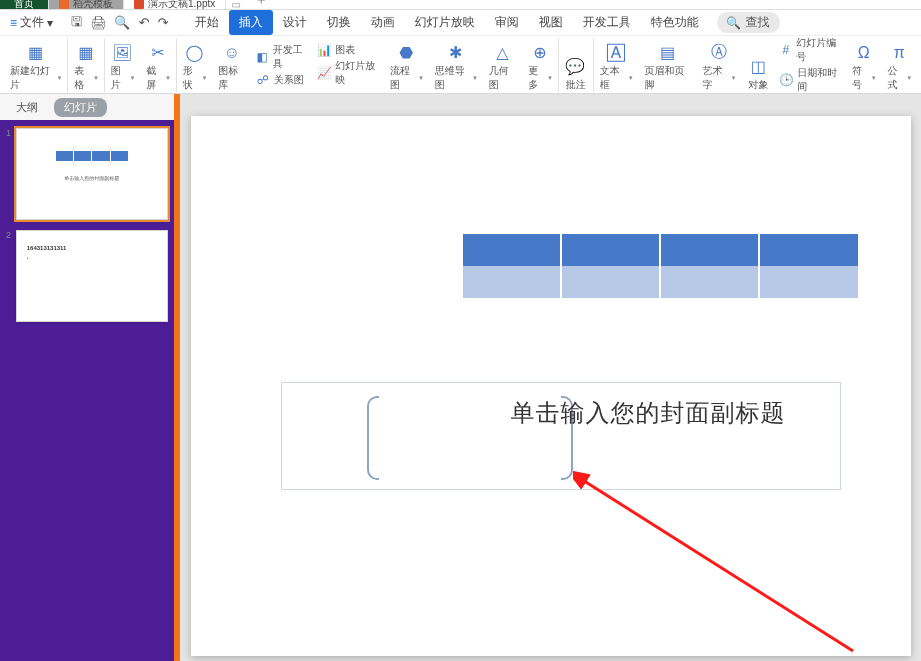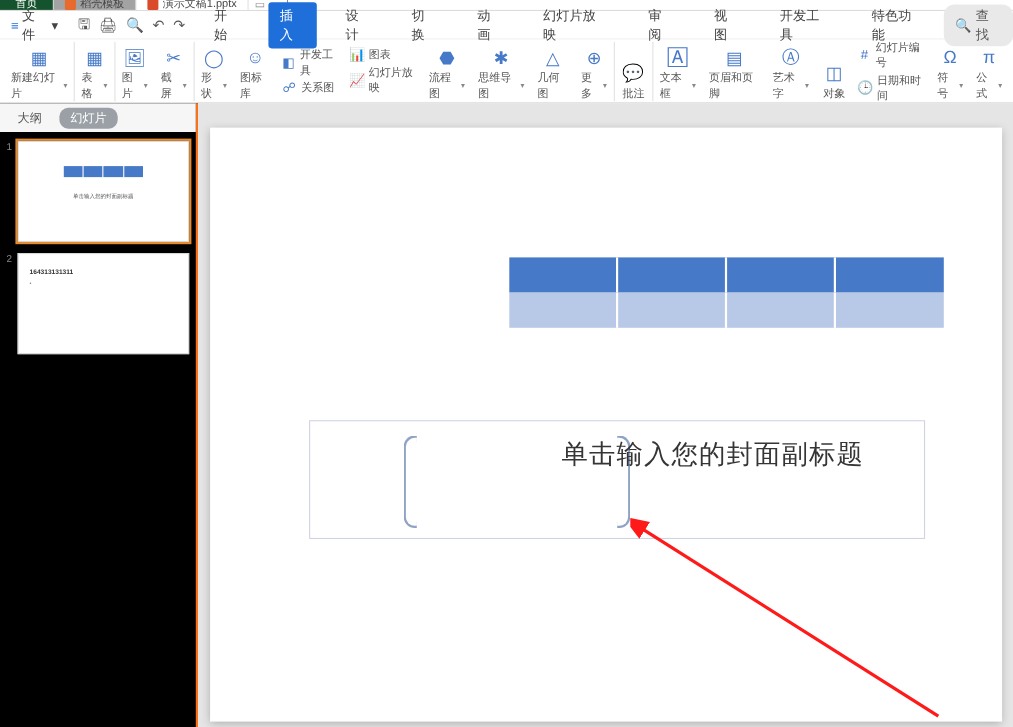--- a/index.html
+++ b/index.html
@@ -14,41 +14,41 @@
   .tab-strip .orange-ico { width:10px; height:10px; background:#e86a2c; display:inline-block; border-radius:1px; }
   .tab-strip .spacer { flex:1; }
   .tab-strip .win-ico { width:12px; height:10px; margin:0 4px; font-size:10px; color:#888; display:flex; align-items:center; justify-content:center; }
   .tab-strip .plus { font-size:14px; color:#888; padding:0 8px; }
 
   
   .menu-bar { height:26px; background:#fff; display:flex; align-items:center; font-size:12px; color:#444; border-bottom:1px solid #eee; }
   .menu-bar .file-menu { padding:0 10px; display:flex; align-items:center; gap:3px; }
   .menu-bar .qat { display:flex; align-items:center; gap:8px; padding:0 8px; color:#555; }
   .menu-bar .qat span { font-size:13px; }
-  .menu-bar .main-tabs { display:flex; align-items:center; gap:16px; margin-left:8px; }
+  .menu-bar .main-tabs { display:flex; align-items:center; gap:0; margin-left:8px; }
   .menu-bar .main-tabs .mt { padding:4px 10px; cursor:pointer; }
   .menu-bar .main-tabs .mt.active { background:#1e6fd9; color:#ffffff; border-radius:3px; }
   .menu-bar .search-btn { margin-left:8px; background:#e9e9e9; border-radius:10px; padding:2px 10px; display:flex; align-items:center; gap:4px; font-size:12px; color:#555; }
 
   
   .ribbon { height:58px; background:#fff; border-bottom:1px solid #d9d9d9; display:flex; align-items:center; padding:0 4px; font-size:10px; color:#555; }
   .ribbon .group { display:flex; flex-direction:column; align-items:center; padding:0 6px; height:54px; justify-content:flex-end; }
   .ribbon .group.vsep { border-right:1px solid #e1e1e1; }
   .ribbon .big-ico { width:22px; height:22px; display:flex; align-items:center; justify-content:center; font-size:16px; color:#4679c7; }
   .ribbon .lbldrop { display:flex; align-items:center; gap:2px; margin-top:0; }
   .ribbon .drop-caret { font-size:7px; color:#888; }
   .ribbon .stack { display:flex; flex-direction:column; gap:2px; font-size:10px; color:#555; padding:0 4px; justify-content:center; height:54px;}
   .ribbon .stack .srow { display:flex; align-items:center; gap:4px; }
   .ribbon .stack .sico { font-size:12px; color:#4679c7; width:14px; text-align:center;}
 
   
   .workspace { display:flex; height:calc(661px - 10px - 26px - 58px); }
 
   
-  .slide-panel { width:180px; background:#000000; border-right:2px solid #f97316; display:flex; flex-direction:column; }
+  .slide-panel { width:180px; background:#4c1d95; border-right:6px solid #f97316; display:flex; flex-direction:column; }
   .panel-tabs { height:26px; display:flex; align-items:center; gap:10px; padding:0 10px; font-size:11px; color:#555; background:#f6f6f6; }
   .panel-tabs .pt { padding:2px 6px; cursor:pointer; }
   .panel-tabs .pt.active { background:#9aa0a6; color:#fff; border-radius:8px; padding:2px 10px; }
   .thumbs { flex:1; overflow:auto; padding:8px 6px; }
   .thumb-row { display:flex; gap:4px; margin-bottom:10px; }
   .thumb-num { width:6px; font-size:9px; color:#888; }
   .thumb { width:160px; height:92px; background:#fff; border:1px solid #d7d7d7; box-shadow:0 1px 2px rgba(0,0,0,.08); position:relative; }
   .thumb.selected { outline:2px solid #e68a2e; }
   .thumb1-tbl { position:absolute; top:22px; left:50%; transform:translateX(-50%); width:72px; height:10px; display:flex; gap:1px; }
   .thumb1-tbl span { flex:1; background:#4679c7; }

